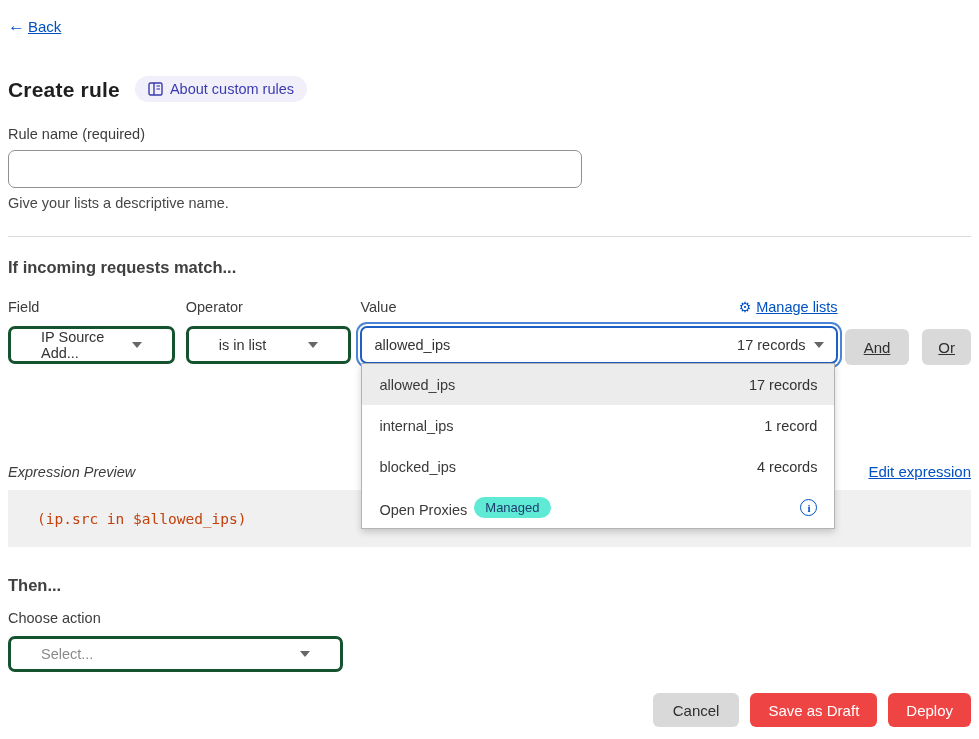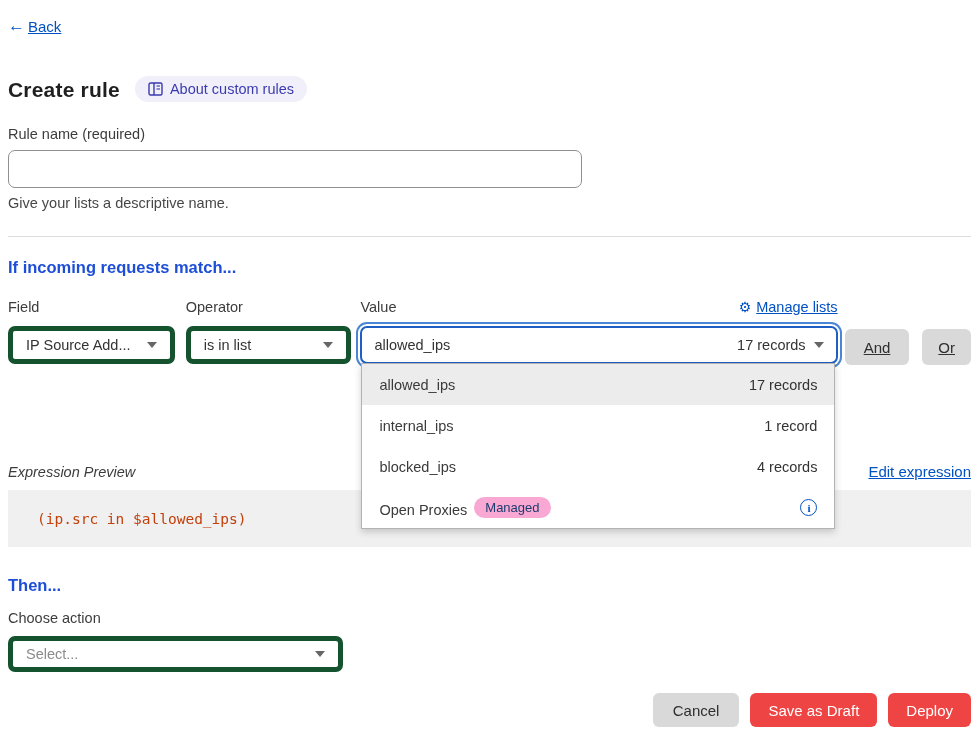--- a/index.html
+++ b/index.html
@@ -21,31 +21,31 @@
 
   
   .field-label { font-size: 14.5px; color: #3c3c3c; }
   .rule-name-label { margin-top: 24px; }
   .rule-name-input { margin-top: 8px; width: 574px; height: 38px; border: 1px solid #909090; border-radius: 7px;
     font-size: 15px; padding: 0 12px; outline: none; display: block; }
   .helper { margin-top: 7px; font-size: 14.5px; color: #474747; }
 
   .divider { margin-top: 25px; border: none; border-top: 1px solid #dcdcdc; height: 0; }
 
-  .section-heading { margin-top: 21px; font-size: 16.5px; font-weight: 700; color: #1d4ed8; }
+  .section-heading { margin-top: 21px; font-size: 16.5px; font-weight: 700; color: #404040; }
 
   
   .cond-row { display: flex; margin-top: 21px; align-items: flex-start; }
   .col { display: flex; flex-direction: column; }
   .col-field { width: 167px; }
   .col-operator { width: 166px; margin-left: 11px; }
   .col-value { width: 478px; margin-left: 9px; }
   .col-label-row { display: flex; justify-content: space-between; align-items: center; height: 18px; }
-  .select-box { margin-top: 10px; height: 38px; border: 5px solid #14532d; border-radius: 7px; background: #fff;
-    display: flex; align-items: center; justify-content: space-between; padding: 0 13px; font-size: 14.5px;
+  .select-box { margin-top: 10px; height: 38px; border: 3px solid #14532d; border-radius: 7px; background: #fff;
+    display: flex; align-items: center; justify-content: space-between; padding: 0 30px; font-size: 14.5px;
     color: #333; cursor: pointer; }
   .chev { width: 0; height: 0; border-left: 5px solid transparent; border-right: 5px solid transparent;
     border-top: 6px solid #666; flex: none; margin-left: 8px; }
   .manage-link { display: inline-flex; align-items: center; gap: 5px; color: #0051c3; font-size: 14.5px; cursor: pointer; }
   .manage-link .gear { font-size: 14px; text-decoration: none; }
   .manage-link .txt { text-decoration: underline; }
 
   .value-wrap { position: relative; }
   .select-box.focused { border: 2px solid #1d5fc4; padding: 0 12px;
     box-shadow: 0 0 0 2px #fff, 0 0 0 4px #4a86d4; }
@@ -57,21 +57,21 @@
   .btn-or { margin-left: 13px; padding: 0 16px; }
 
   
   .dropdown-panel { position: absolute; top: 47px; left: 1px; width: 474px; background: #fff;
     border: 1px solid #b3b3b3; box-shadow: 0 3px 7px rgba(0,0,0,0.18); z-index: 20; }
   .dd-row { height: 41px; display: flex; align-items: center; justify-content: space-between;
     padding: 0 17px; font-size: 14.5px; color: #3a3a3a; cursor: pointer; background: #fff; }
   .dd-row.highlight { background: #ececec; }
   .dd-left { display: flex; align-items: flex-end; gap: 7px; }
   .dd-records { color: #333; }
-  .managed-badge { background: #f9a8d4; color: #1d3c6e; border-radius: 11px; padding: 3px 11px; font-size: 13px; }
+  .managed-badge { background: #5eead4; color: #1d3c6e; border-radius: 11px; padding: 3px 11px; font-size: 13px; }
   .info-icon { width: 17px; height: 17px; border: 1.5px solid #0051c3; border-radius: 50%; color: #0051c3;
     font-size: 11px; font-weight: 700; display: inline-flex; align-items: center; justify-content: center;
     font-family: "Liberation Serif", serif; cursor: pointer; }
 
   
   .expr-label-row { margin-top: 98px; display: flex; justify-content: space-between; align-items: center; width: 963px; }
   .expr-label { font-size: 14.5px; color: #3c3c3c; font-style: italic; }
   .edit-link { color: #0051c3; font-size: 15px; text-decoration: underline; cursor: pointer; }
   .expr-block { margin-top: 10px; width: 963px; height: 57px; background: #f0f0f0; display: flex; align-items: center;
     padding-left: 17px; }

